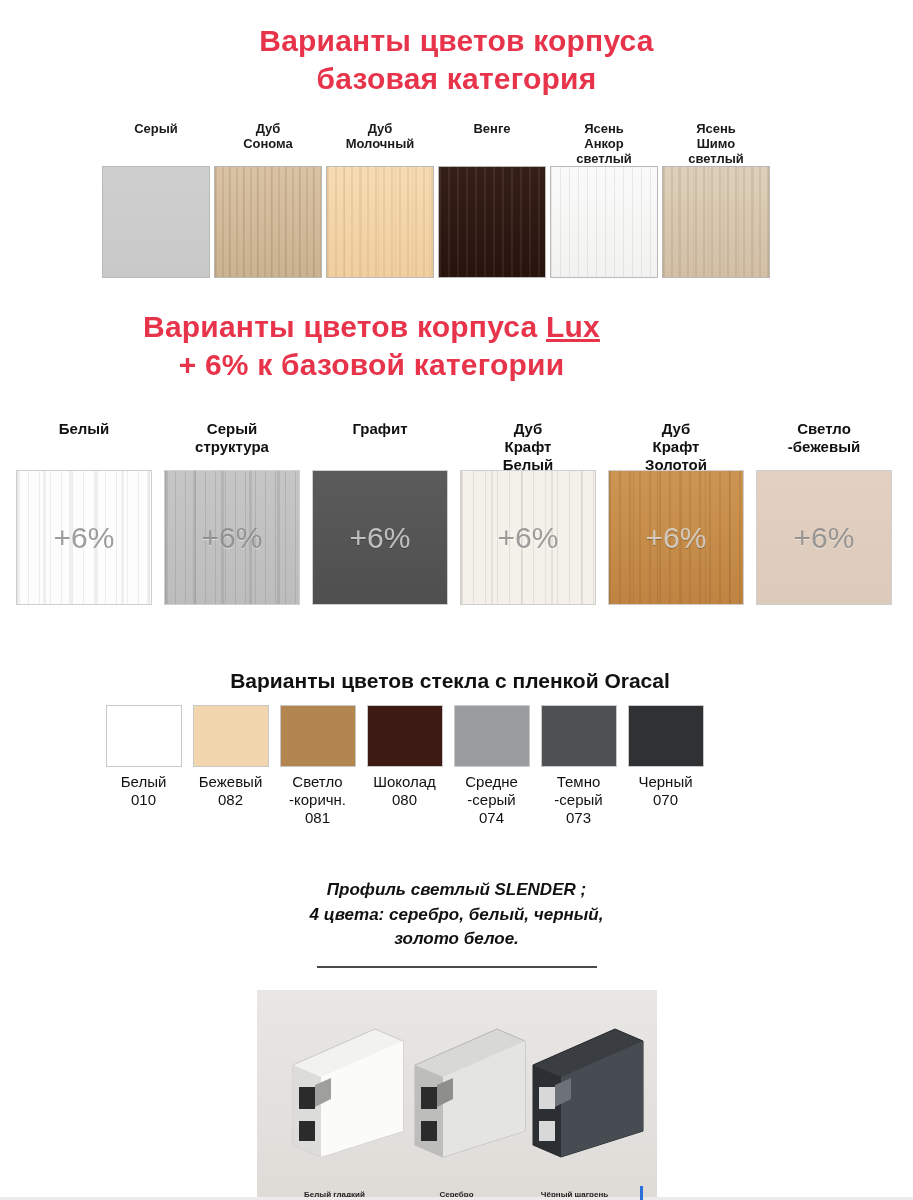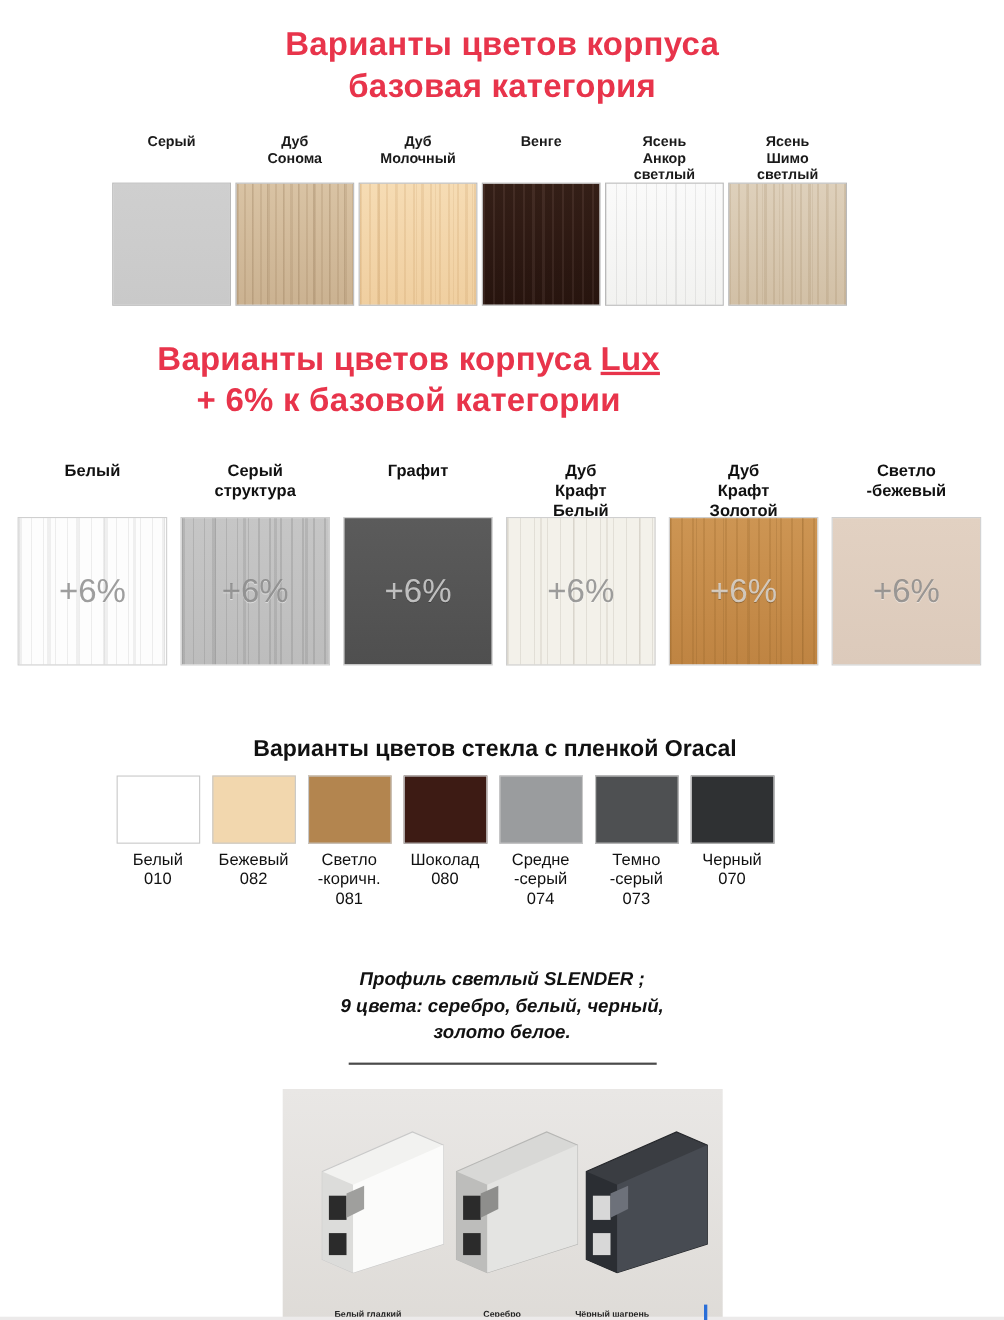--- a/index.html
+++ b/index.html
@@ -283,21 +283,21 @@
         <div class="oracal-sw" style="background:#2f3133"></div>
         <div class="oracal-label">Черный
 070</div>
       </div>
     </div>
   </div>
 
   <div class="sec-profile">
     <div class="profile-text">
       <div>Профиль светлый SLENDER ;</div>
-      <div>9 цвета: серебро, белый, черный,</div>
+      <div>4 цвета: серебро, белый, черный,</div>
       <div>золото белое.</div>
     </div>
     <div class="profile-rule"></div>
 
     <div class="profile-img">
 
       <svg class="prof-piece" style="left: 18px;" width="140" height="140" viewBox="0 0 140 140">
         <polygon points="18,40 100,4 128,16 128,106 46,132 18,120" fill="#f2f2f0" stroke="#c9c9c9" stroke-width="1"></polygon>
         <polygon points="18,40 46,52 46,132 18,120" fill="#dcdcda"></polygon>
         <polygon points="46,52 128,16 128,106 46,132" fill="#fbfbfa"></polygon>
@@ -319,19 +319,19 @@
         <polygon points="18,40 100,4 128,16 128,106 46,132 18,120" fill="#3a3d42" stroke="#24262a" stroke-width="1"></polygon>
         <polygon points="18,40 46,52 46,132 18,120" fill="#2b2e33"></polygon>
         <polygon points="46,52 128,16 128,106 46,132" fill="#474b52"></polygon>
         <rect x="24" y="62" width="16" height="22" fill="#d8d8d8"></rect>
         <rect x="24" y="96" width="16" height="20" fill="#d8d8d8"></rect>
         <polygon points="40,60 56,53 56,74 40,82" fill="#6d717a"></polygon>
       </svg>
 
       <div class="prof-cap" style="left: 18px;">Белый гладкий</div>
       <div class="prof-cap" style="left: 140px;">Серебро</div>
-      <div class="prof-cap" style="left: 240px;">Чёрный шагрень</div>
+      <div class="prof-cap" style="left: 258px;">Чёрный шагрень</div>
     </div>
   </div>
 
   <div class="bottom-line"></div>
   <div class="blue-tick"></div>
 </div>
 
 </body></html>

